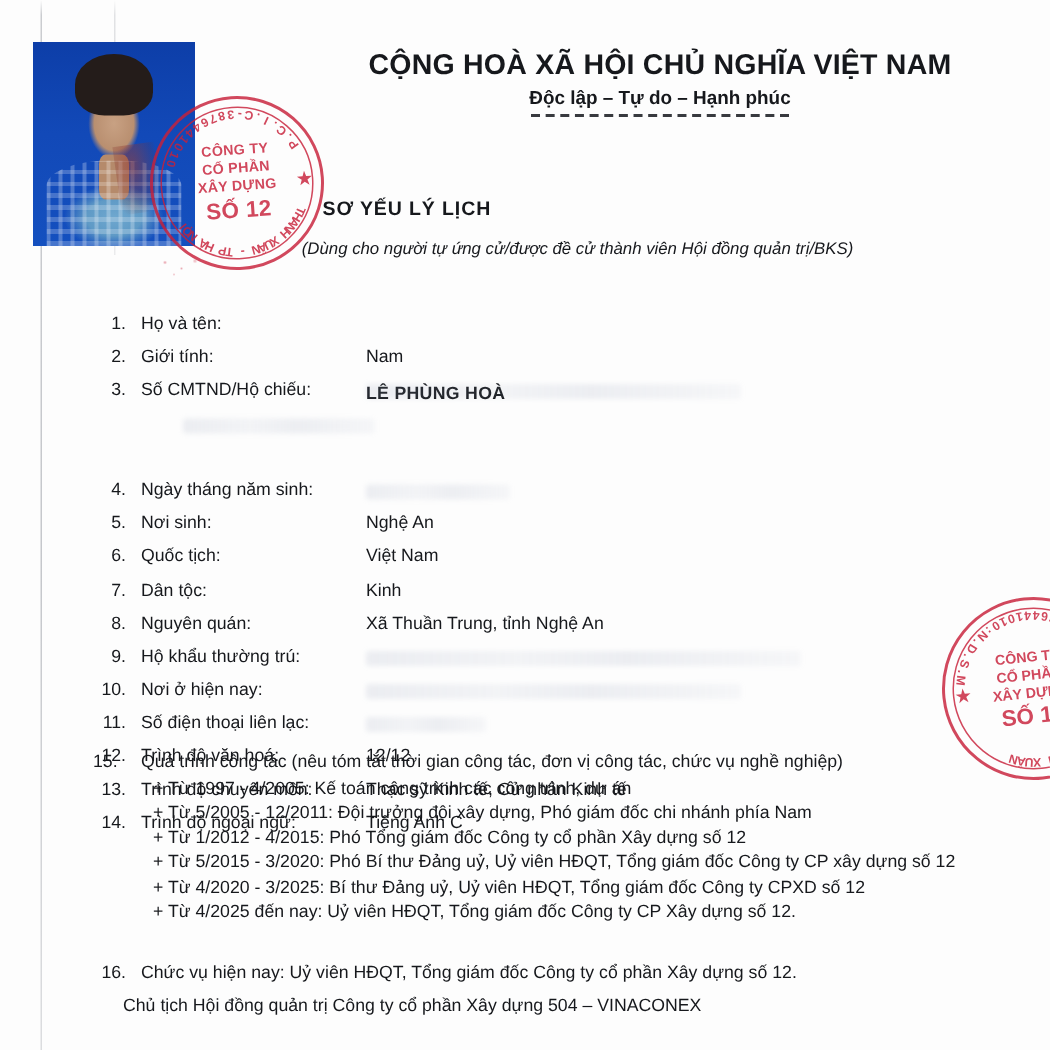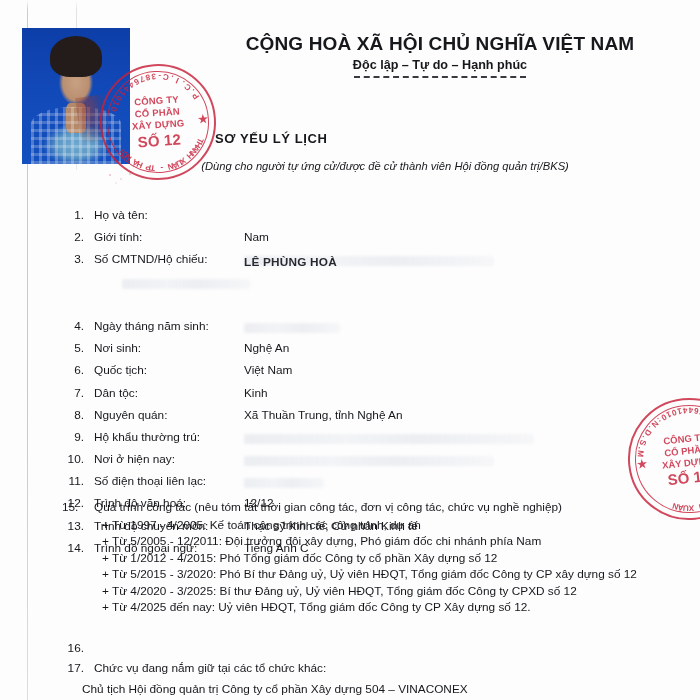--- a/index.html
+++ b/index.html
@@ -513,23 +513,20 @@
         <div class="sub">+ Từ 1/2012 - 4/2015:   Phó Tổng giám đốc Công ty cổ phần Xây dựng số 12</div>
         <div class="sub wrap">+ Từ 5/2015 - 3/2020: Phó Bí thư Đảng uỷ, Uỷ viên HĐQT, Tổng giám đốc Công ty CP xây dựng số 12</div>
         <div class="sub">+ Từ 4/2020 - 3/2025: Bí thư Đảng uỷ, Uỷ viên HĐQT, Tổng giám đốc Công ty CPXD số 12</div>
         <div class="sub">+ Từ 4/2025 đến nay: Uỷ viên HĐQT, Tổng giám đốc Công ty CP Xây dựng số 12.</div>
       </div>
   </div>
 
   <div class="tail">
     <div class="trow">
       <span class="num">16.</span>
-    </div>
-    <div class="trow">
-      <span class="num">17.</span>
-      <span class="label">Chức vụ đang nắm giữ tại các tổ chức khác:</span>
+      <span class="label">Chức vụ hiện nay: Uỷ viên HĐQT, Tổng giám đốc Công ty cổ phần Xây dựng số 12.</span>
     </div>
     <div id="otherHost">
         <div class="cont-line">Chủ tịch Hội đồng quản trị Công ty cổ phần Xây dựng 504 – VINACONEX</div>
       </div>
   </div>
 
 </div>
 
 </body></html>

